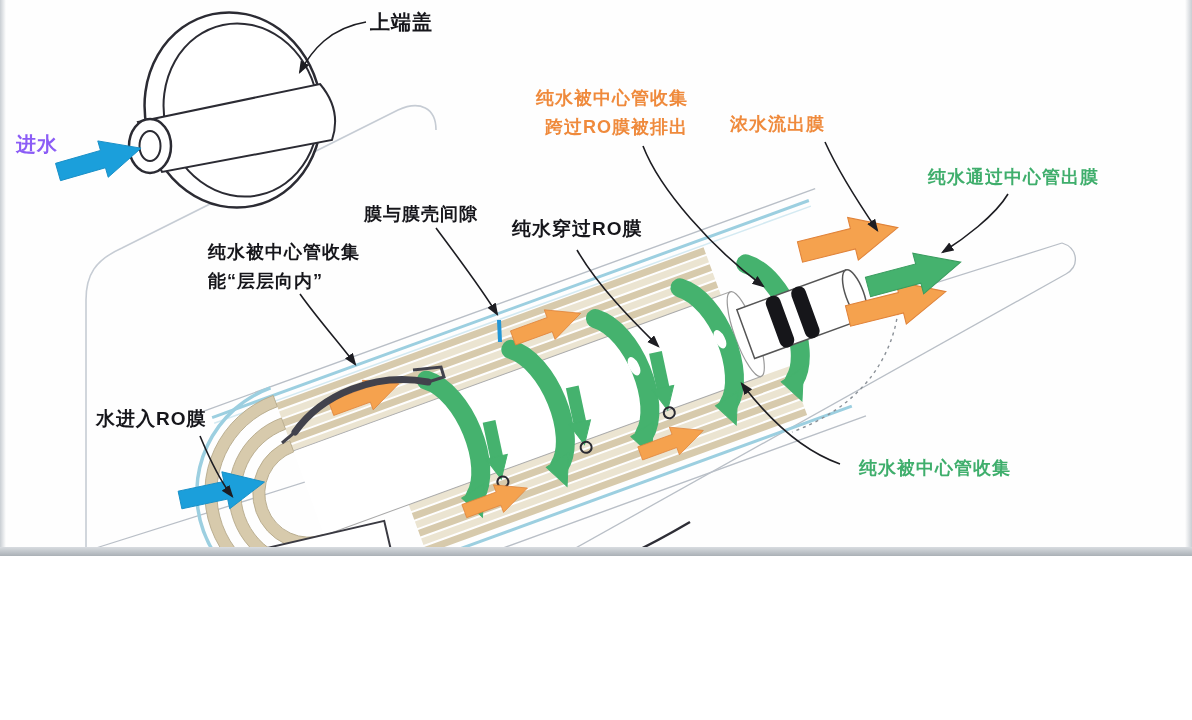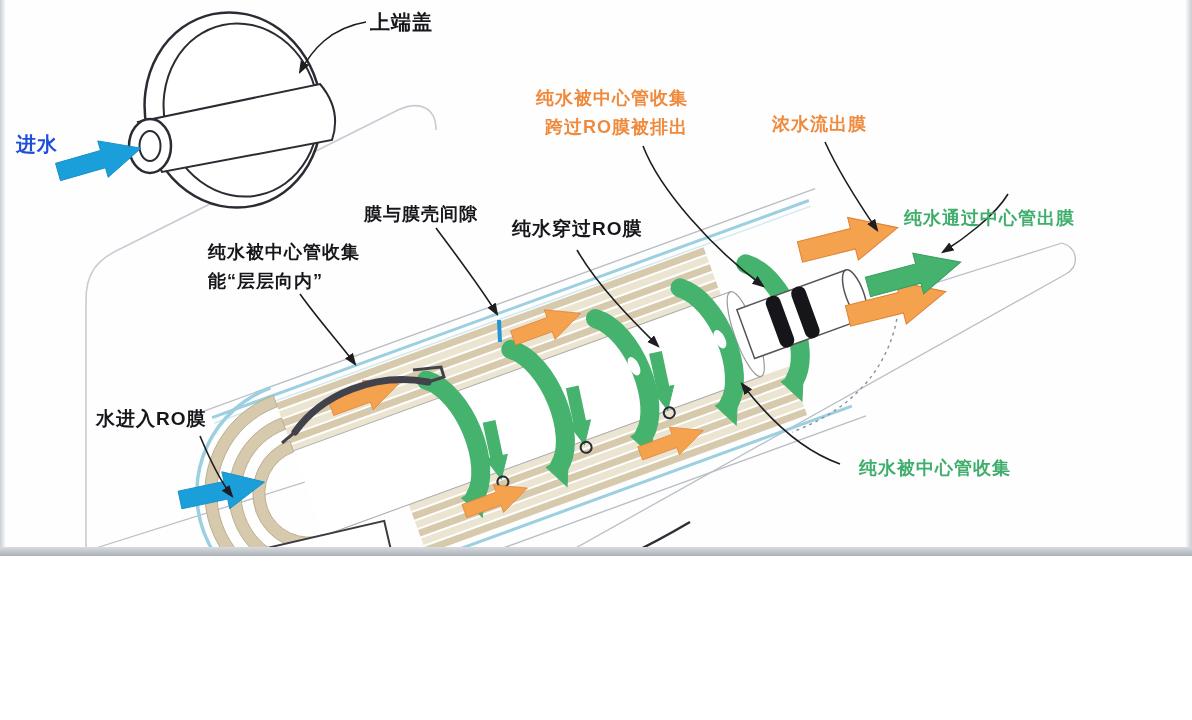--- a/index.html
+++ b/index.html
@@ -14,21 +14,21 @@
   .edge-right{position:absolute;right:0;top:0;width:7px;height:720px;
     background:linear-gradient(to left,#c9ced3,rgba(255,255,255,0));}
   .edge-bottom{position:absolute;left:0;bottom:0;width:1192px;height:9px;
     background:linear-gradient(to top,#aab0b6,#d8dce0);}
   svg{position:absolute;left:0;top:0;}
   .label{
     position:absolute;font-weight:bold;color:#16161b;
     font-size:19px;line-height:29px;white-space:nowrap;
     letter-spacing:1px;
   }
-  .label.blue{color:#1d4ed8;}
+  .label.blue{color:#8b5cf6;}
   .label.orange{color:#ef8a3c;font-size:18px;}
   .label.green{color:#3fae6c;font-size:18px;}
   .label.small{font-size:18px;}
 </style>
 </head>
 <body>
 
 <div id="stage">
 
   <svg width="1192" height="720" viewBox="0 0 1192 720">
@@ -190,23 +190,23 @@
 
   <div class="label" style="left:370px;top:8px;font-size:20px;">上端盖</div>
 
   <div class="label blue" style="left:16px;top:130px;font-size:20px;">进水</div>
 
   <div class="label orange" style="left:536px;top:84px;">
     <div>纯水被中心管收集</div>
     <div style="padding-left:9px;">跨过RO膜被排出</div>
   </div>
 
-  <div class="label orange" style="left:772px;top:110px;">浓水流出膜</div>
-
-  <div class="label green" style="left:904px;top:163px;margin-top:41px;">纯水通过中心管出膜</div>
+  <div class="label orange" style="left:730px;top:110px;">浓水流出膜</div>
+
+  <div class="label green" style="left:928px;top:163px;">纯水通过中心管出膜</div>
 
   <div class="label small" style="left:364px;top:200px;">膜与膜壳间隙</div>
 
   <div class="label" style="left:512px;top:214px;">纯水穿过RO膜</div>
 
   <div class="label small" style="left:208px;top:238px;">
     <div>纯水被中心管收集</div>
     <div>能“层层向内”</div>
   </div>
 

